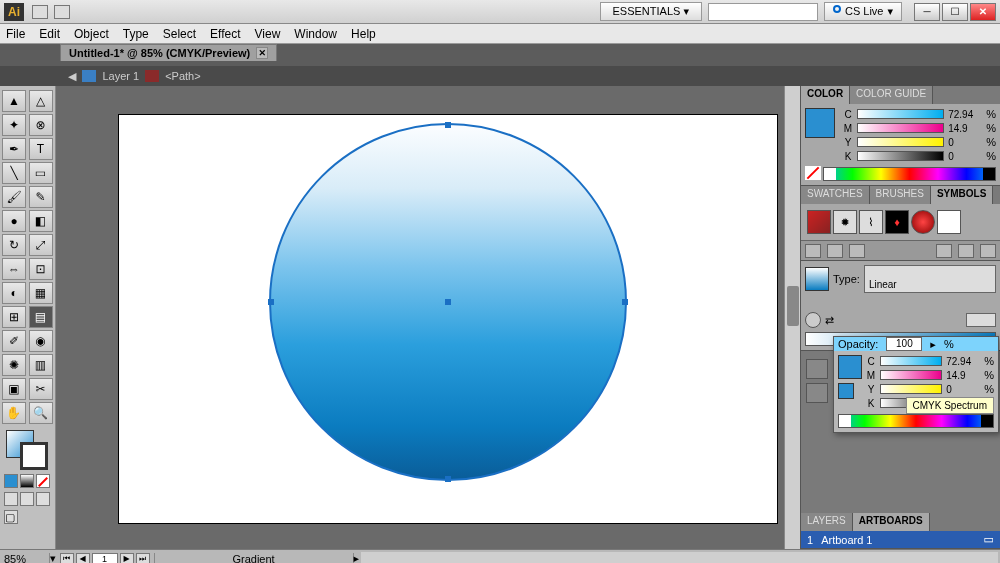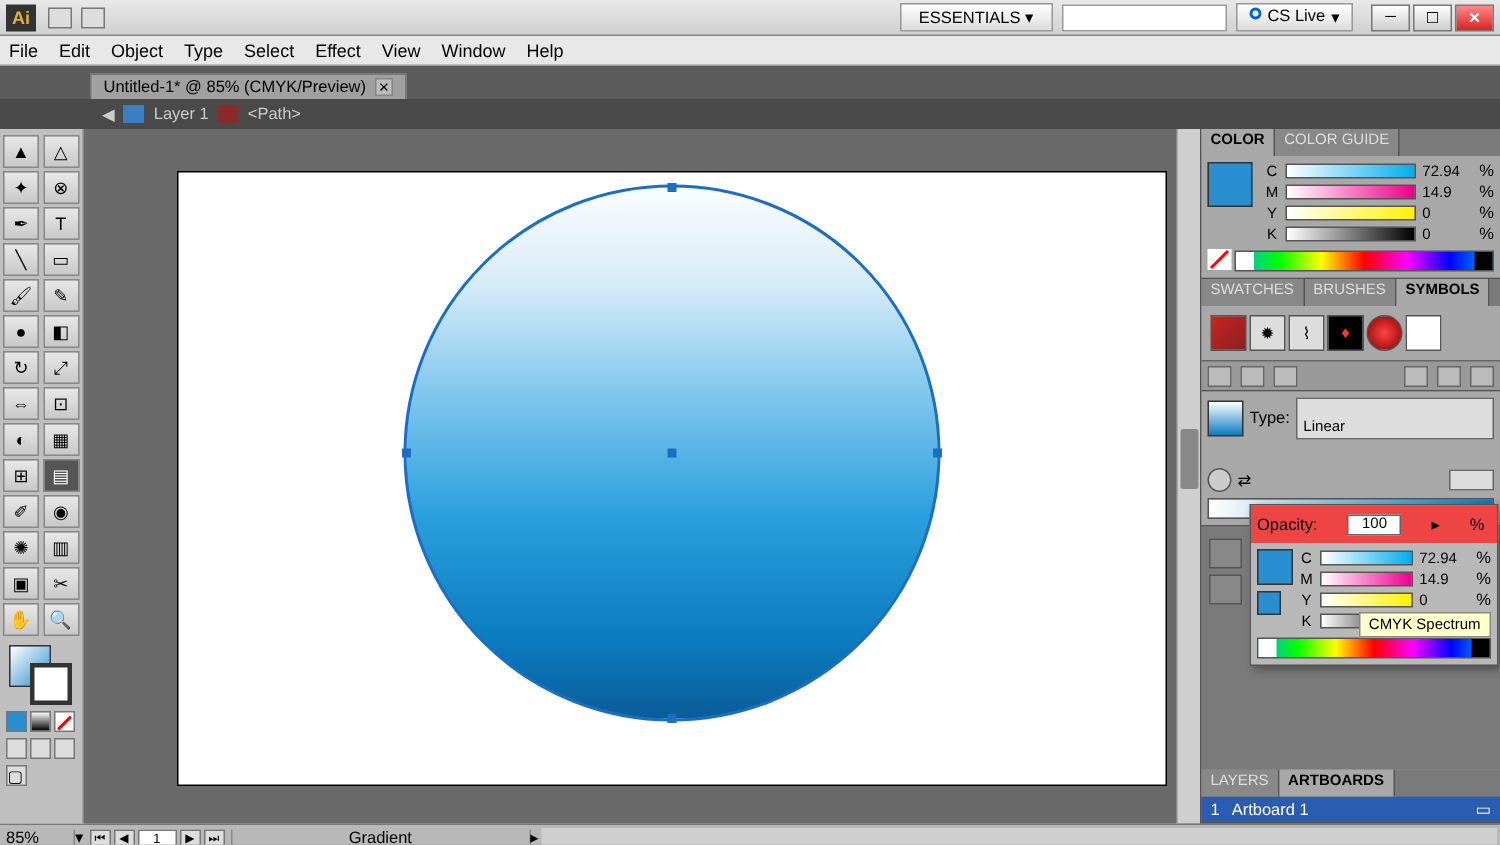--- a/index.html
+++ b/index.html
@@ -19,21 +19,21 @@
 .winbtn { width: 26px; height: 18px; border: 1px solid #777; display: flex; align-items: center; justify-content: center; font-size: 10px; }
 .winbtn.min { background: linear-gradient(#fff,#ccc); }
 .winbtn.max { background: linear-gradient(#fff,#ccc); }
 .winbtn.close { background: linear-gradient(#f88,#d22); color: #fff; font-weight: bold; }
 
 
 .menubar { height: 20px; background: #e8e8e8; border-bottom: 1px solid #999; display: flex; align-items: center; padding: 0 6px; gap: 14px; }
 .menuitem { font-size: 12px; cursor: default; }
 
 
-.doctab-bar { height: 22px; background: #5c5c5c; display: flex; align-items: flex-end; padding-left: 60px; }
+.doctab-bar { height: 22px; background: #5c5c5c; display: flex; align-items: flex-start; padding-left: 60px; font-weight: bold; }
 .doctab { background: #a0a0a0; border: 1px solid #777; border-bottom: none; padding: 2px 8px; font-size: 11px; display: flex; align-items: center; gap: 6px; }
 .doctab-close { width: 12px; height: 12px; border: 1px solid #888; background: #bbb; font-size: 9px; display: flex; align-items: center; justify-content: center; }
 
 
 .breadcrumb { height: 20px; background: #4a4a4a; color: #ccc; display: flex; align-items: center; padding-left: 68px; gap: 6px; font-size: 11px; }
 .bc-icon { width: 14px; height: 12px; background: #3a7fc4; }
 .bc-icon2 { width: 14px; height: 12px; background: #8a2a2a; }
 
 
 .main { display: flex; height: 463px; }
@@ -94,21 +94,21 @@
 
 .grad-row { display: flex; align-items: center; gap: 4px; margin-bottom: 19px; }
 .grad-swatch { width: 24px; height: 24px; background: linear-gradient(#fff, #0a7cc0); border: 1px solid #333; }
 .grad-type { flex: 1; height: 16px; background: #ddd; border: 1px solid #666; font-size: 10px; padding: 13px 4px; }
 .grad-angle { display: flex; align-items: center; gap: 4px; }
 .grad-angle-dial { width: 16px; height: 16px; border: 1px solid #555; border-radius: 50%; background: #ccc; }
 .grad-slider { height: 14px; background: linear-gradient(to right, #fff, #0a7cc0); border: 1px solid #555; margin-top: 4px; position: relative; }
 
 
 .float-panel { position: absolute; left: 833px; top: 336px; width: 166px; background: #b8b8b8; border: 1px solid #555; box-shadow: 2px 2px 6px rgba(0,0,0,0.4); }
-.float-header { height: 25px; background: #ef4444; display: flex; align-items: center; padding: 0 4px; font-size: 10px; gap: 20px; }
+.float-header { height: 14px; background: #7dd3fc; display: flex; align-items: center; padding: 0 4px; font-size: 10px; gap: 8px; }
 .float-body { padding: 4px; }
 .opacity-input { width: 36px; height: 14px; background: #fff; border: 1px solid #666; font-size: 10px; text-align: center; }
 .float-left-icons { position: absolute; left: -28px; top: 22px; display: flex; flex-direction: column; gap: 4px; }
 .float-licon { width: 22px; height: 20px; background: #888; border: 1px solid #555; }
 .tooltip { position: absolute; right: 4px; bottom: 18px; background: #ffffcc; border: 1px solid #888; padding: 2px 6px; font-size: 10px; }
 
 
 .artboards-list { background: #7a7a7a; }
 .ab-row { display: flex; align-items: center; background: #2a5db0; color: #fff; padding: 2px 6px; font-size: 11px; gap: 8px; }
 

